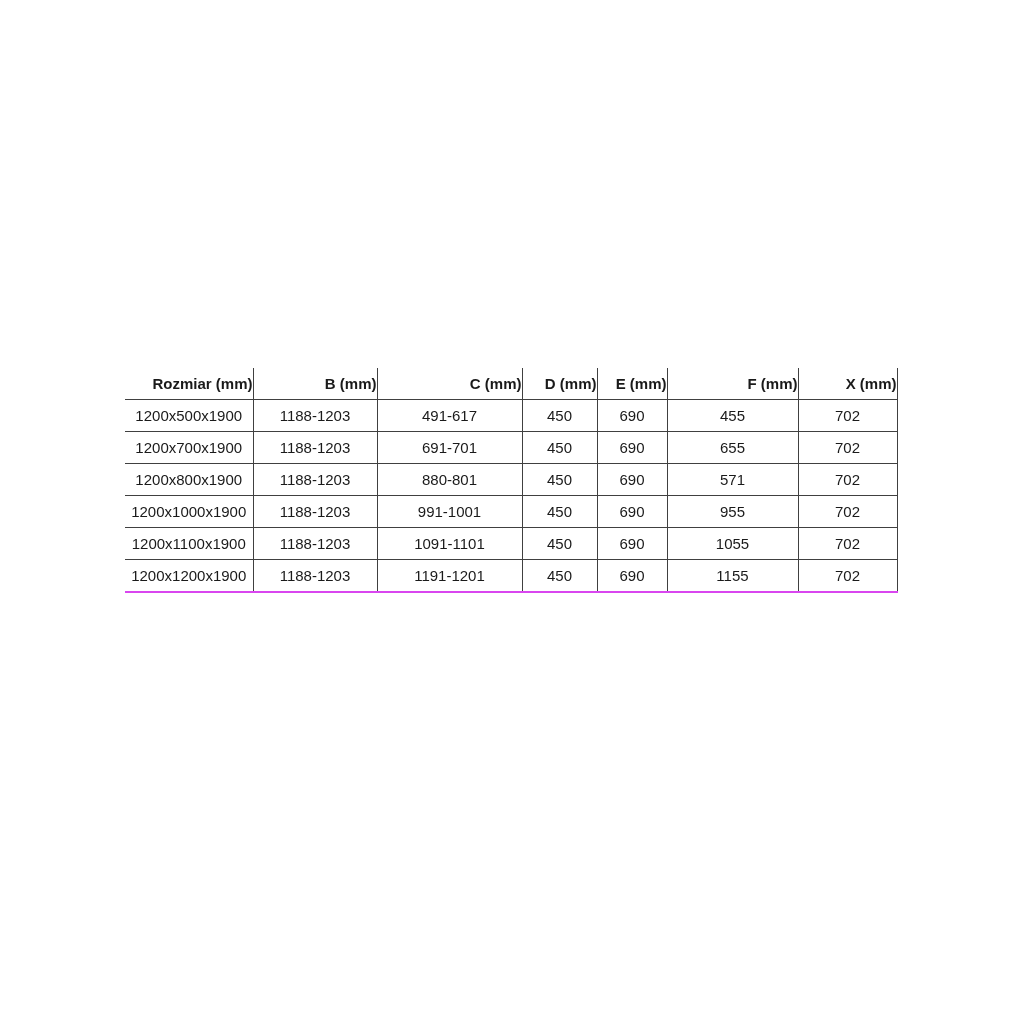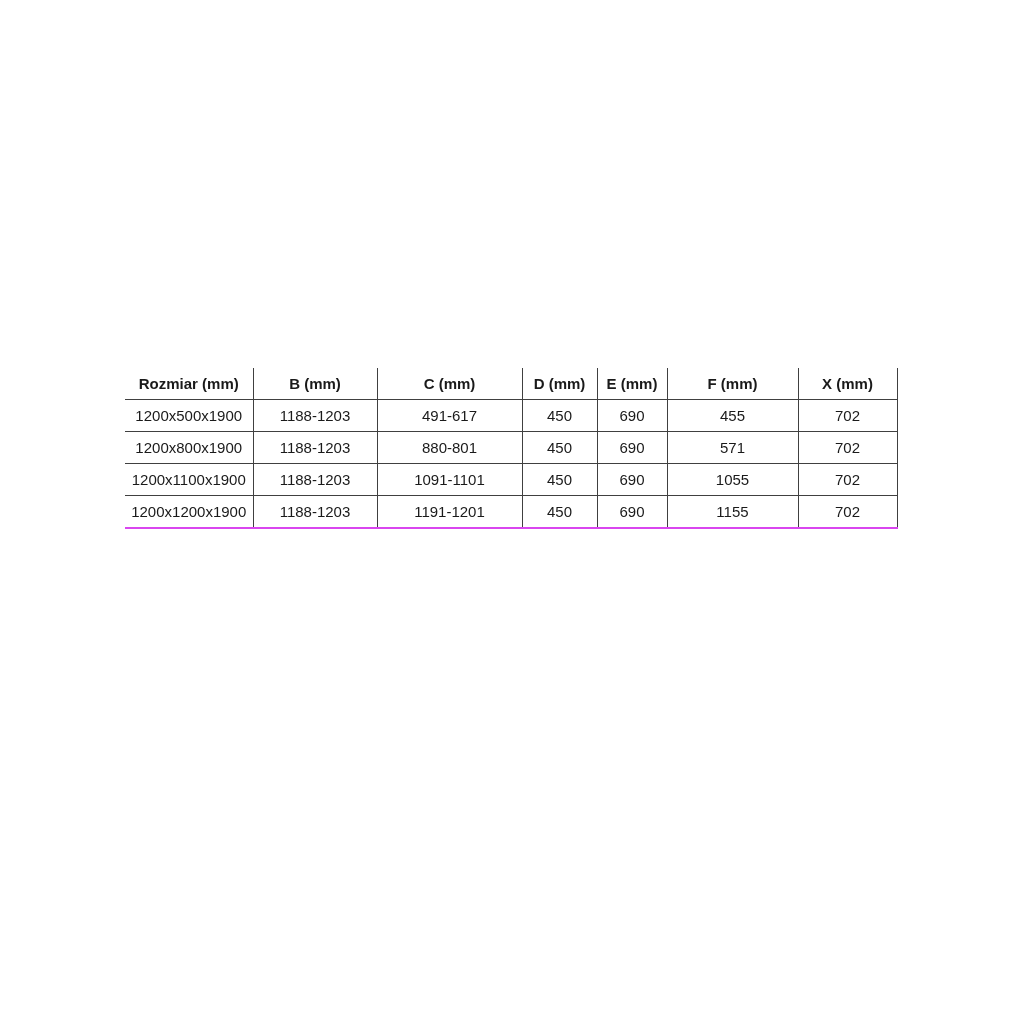--- a/index.html
+++ b/index.html
@@ -35,20 +35,21 @@
     padding: 0;
     height: 31px;
     font-size: 15px;
     line-height: 31px;
     white-space: nowrap;
     overflow: hidden;
   }
   table.dim-table th {
     font-weight: bold;
     border-top: none;
+    text-align: right;
   }
   table.dim-table th:first-child,
   table.dim-table td:first-child {
     border-left: none;
   }
   table.dim-table tr:last-child td {
     border-bottom: 2px solid #d946ef;
   }
   col.c-rozmiar { width: 128px; }
   col.c-b { width: 124px; }
@@ -88,26 +89,44 @@
           <tr>
             <td>1200x500x1900</td>
             <td>1188-1203</td>
             <td>491-617</td>
             <td>450</td>
             <td>690</td>
             <td>455</td>
             <td>702</td>
           </tr>
           <tr>
+            <td>1200x700x1900</td>
+            <td>1188-1203</td>
+            <td>691-701</td>
+            <td>450</td>
+            <td>690</td>
+            <td>655</td>
+            <td>702</td>
+          </tr>
+          <tr>
             <td>1200x800x1900</td>
             <td>1188-1203</td>
             <td>880-801</td>
             <td>450</td>
             <td>690</td>
             <td>571</td>
+            <td>702</td>
+          </tr>
+          <tr>
+            <td>1200x1000x1900</td>
+            <td>1188-1203</td>
+            <td>991-1001</td>
+            <td>450</td>
+            <td>690</td>
+            <td>955</td>
             <td>702</td>
           </tr>
           <tr>
             <td>1200x1100x1900</td>
             <td>1188-1203</td>
             <td>1091-1101</td>
             <td>450</td>
             <td>690</td>
             <td>1055</td>
             <td>702</td>

